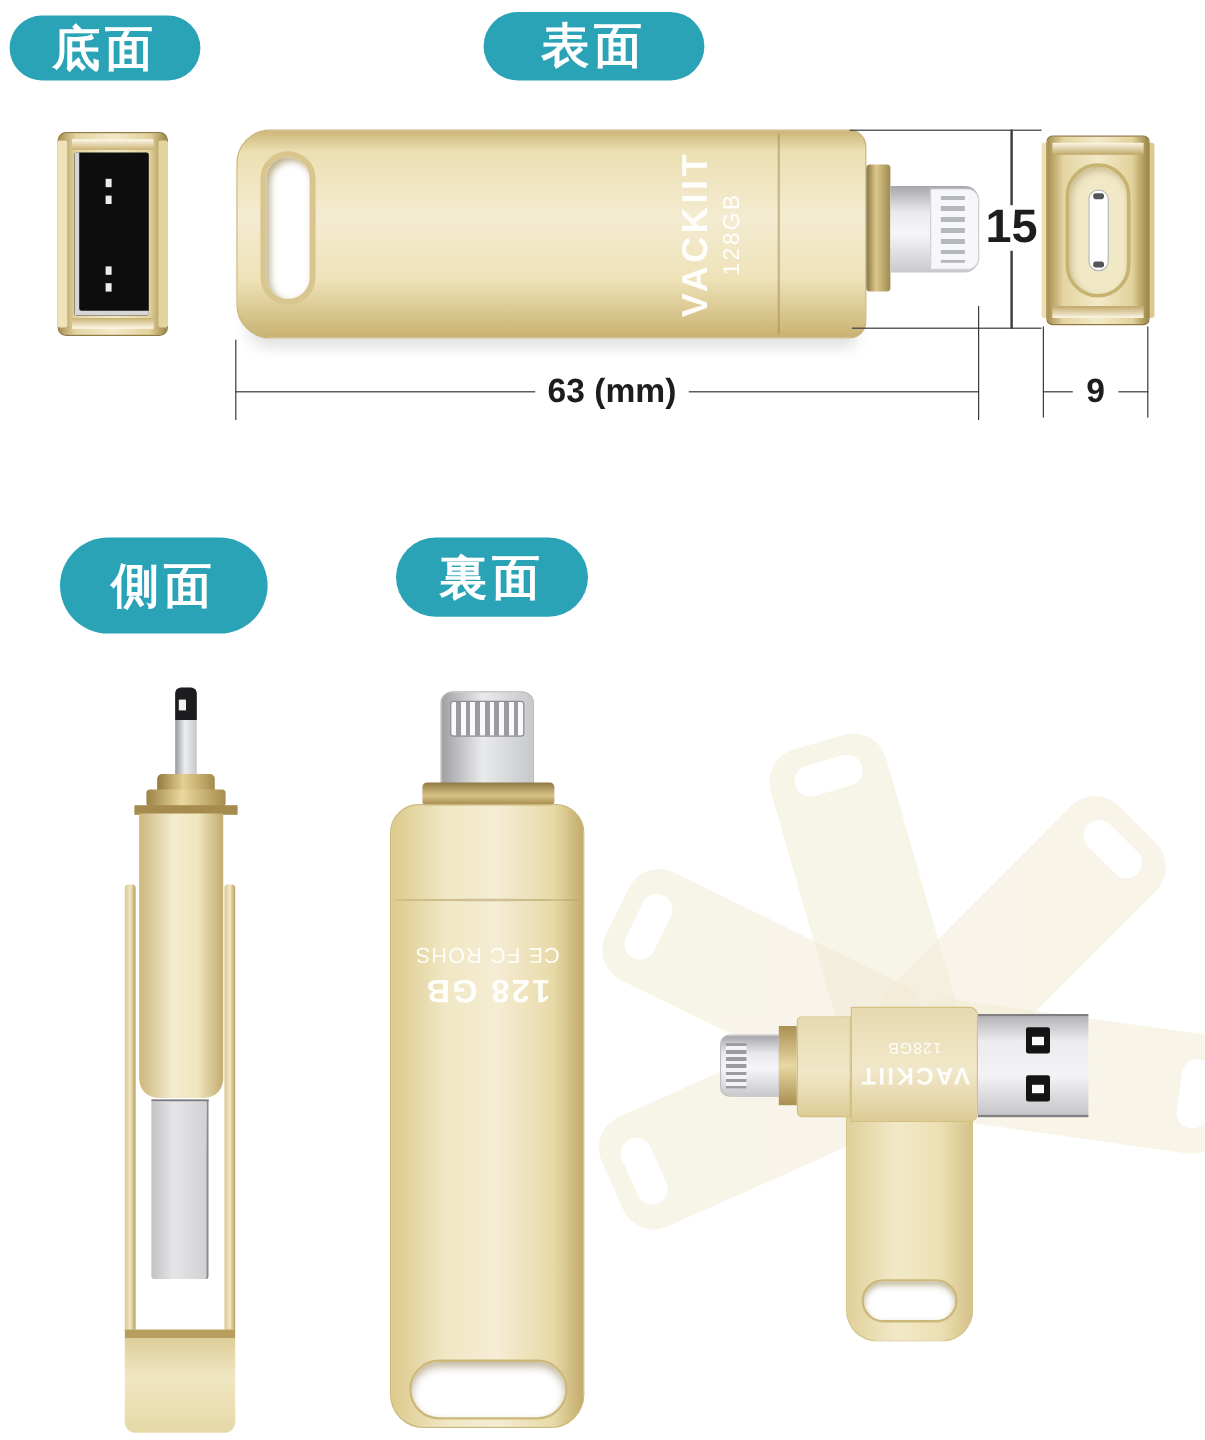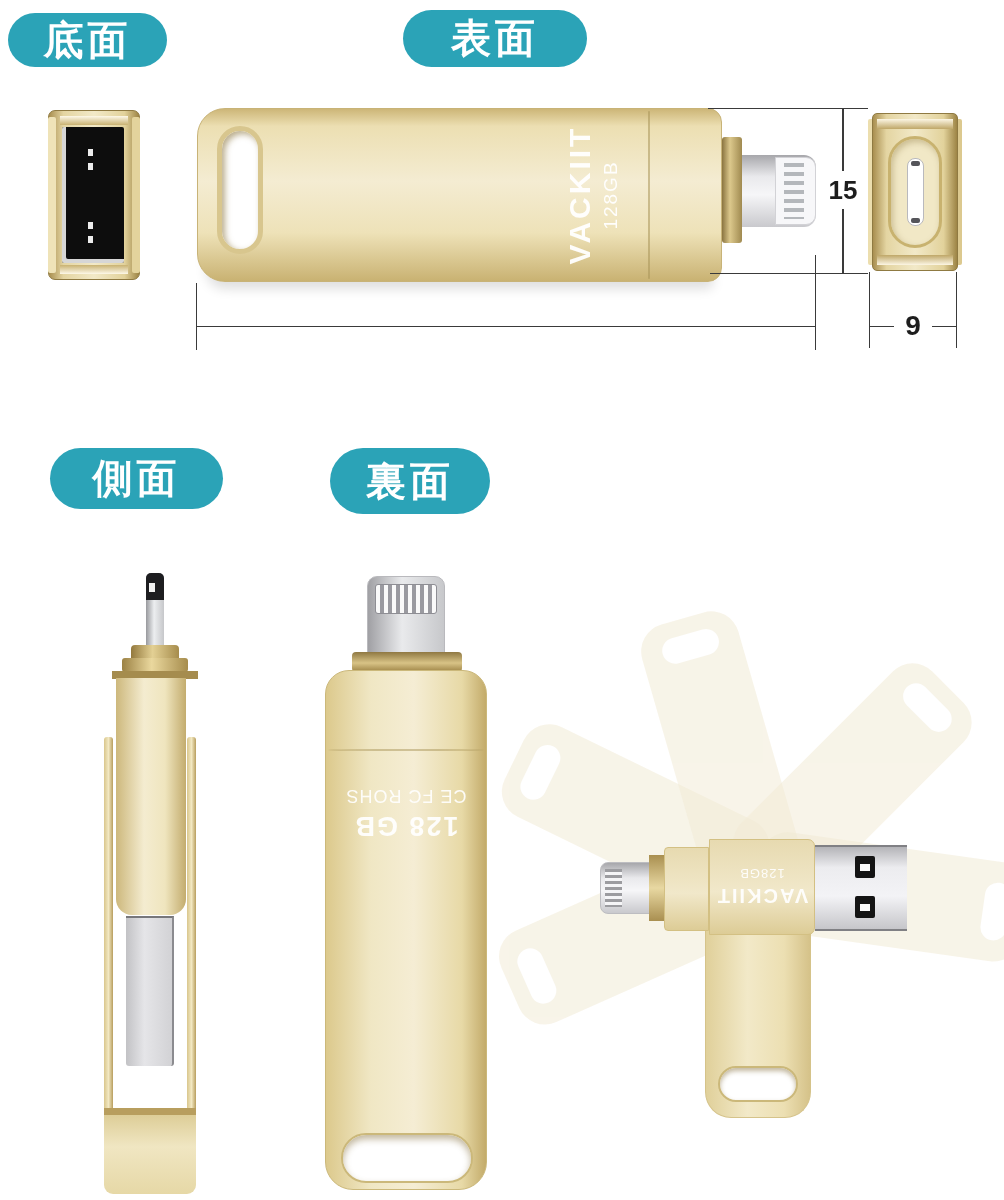--- a/index.html
+++ b/index.html
@@ -40,21 +40,21 @@
 <body>
 
 <div class="stage">
 
   <div class="pill" style="left:403px; top:10px; width:184px; height:57px;">
     <span>表面</span>
   </div>
   <div class="pill" style="left:8px; top:13px; width:159px; height:54px;">
     <span>底面</span>
   </div>
-  <div class="pill" style="left:50px; top:448px; width:173px; height:61px;">
+  <div class="pill" style="left:50px; top:448px; width:173px; height:80px;">
     <span>側面</span>
   </div>
   <div class="pill" style="left:330px; top:448px; width:160px; height:66px;">
     <span>裏面</span>
   </div>
 
   <div class="abs gold-v" style="left:48px; top:110px; width:92px; height:170px; border-radius:7px; border:1px solid #8f7a42;"></div>
   <div class="abs" style="left:48px; top:117px; width:8px; height:156px; background:#efe3b8; border-radius:2px;"></div>
   <div class="abs" style="left:132px; top:117px; width:8px; height:156px; background:#e3d39c; border-radius:2px;"></div>
   <div class="abs" style="left:60px; top:116px; width:68px; height:9px; background:linear-gradient(180deg,#fdf8e8,#c9b272);"></div>
@@ -80,25 +80,26 @@
               background:linear-gradient(90deg,#8a7440,#dcc88c 40%,#a08a50);"></div>
   <div class="abs silver-h" style="left:742px; top:155px; width:74px; height:72px; border-radius:0 12px 12px 0;"></div>
   <div class="abs" style="left:775px; top:157px; width:41px; height:68px; border-radius:0 10px 10px 0; background:#f7f7f9; border:1px solid #d2d2d6;">
     <div class="abs" style="left:8px; top:5px; width:20px; height:56px;
                 background:repeating-linear-gradient(180deg,#b4b7bb 0 4px,transparent 4px 9px);"></div>
   </div>
 
   <div class="dimline" style="left:708px; top:108px; width:160px; height:1px;"></div>
   <div class="dimline" style="left:710px; top:273px; width:158px; height:1px;"></div>
   <div class="dimline" style="left:842px; top:108px; width:2px; height:166px;"></div>
-  <div class="dimlabel" style="left:822px; top:171px; width:42px; height:38px; font-size:26px;">15</div>
+  <div class="dimlabel" style="left:822px; top:171px; width:42px; height:38px; font-size:39px;">15</div>
 
   <div class="dimline" style="left:196px; top:283px; width:1px; height:67px;"></div>
   <div class="dimline" style="left:815px; top:255px; width:1px; height:95px;"></div>
   <div class="dimline" style="left:196px; top:326px; width:620px; height:1px;"></div>
+  <div class="dimlabel" style="left:446px; top:306px; width:128px; height:40px; font-size:28px;">63 (mm)</div>
 
   <div class="dimline" style="left:869px; top:272px; width:1px; height:76px;"></div>
   <div class="dimline" style="left:956px; top:272px; width:1px; height:76px;"></div>
   <div class="dimline" style="left:869px; top:326px; width:88px; height:1px;"></div>
   <div class="dimlabel" style="left:894px; top:306px; width:38px; height:40px; font-size:28px;">9</div>
 
   <div class="abs" style="left:868px; top:119px; width:8px; height:146px; background:#ecdeae; border-radius:2px;"></div>
   <div class="abs" style="left:954px; top:119px; width:8px; height:146px; background:#dcc98f; border-radius:2px;"></div>
   <div class="abs gold-v" style="left:872px; top:113px; width:86px; height:158px; border-radius:5px; border:1px solid #8f7a42;">
     <div class="abs" style="left:4px; top:5px; width:76px; height:10px; background:linear-gradient(180deg,#fcf6e4,#bfa768);"></div>

